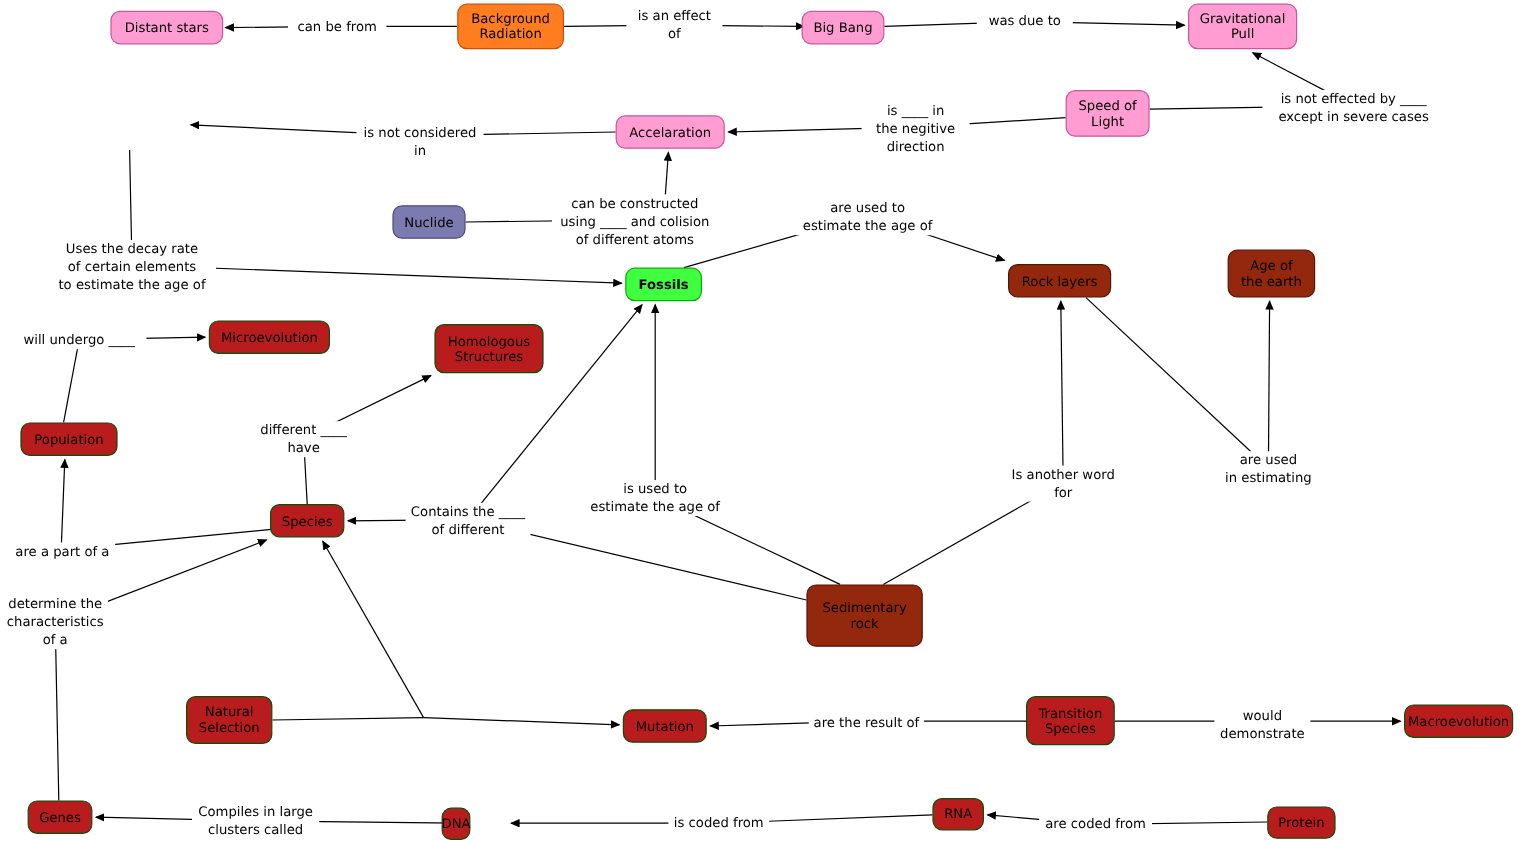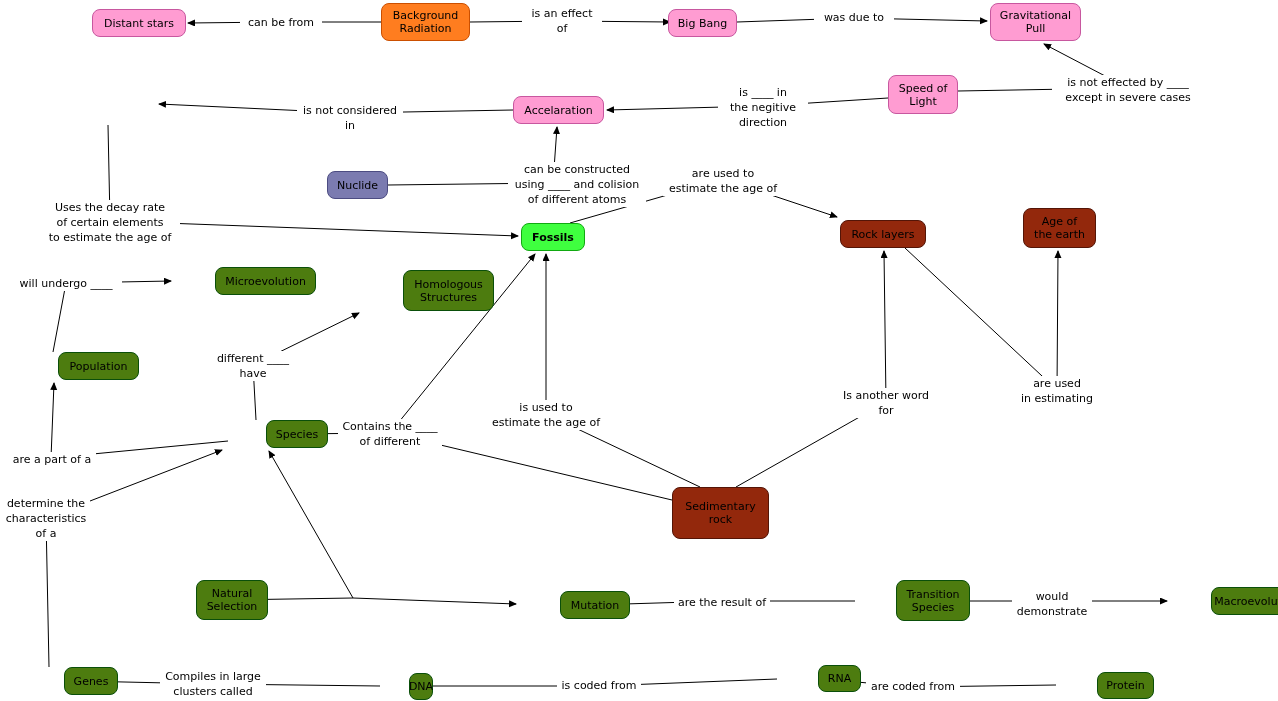--- a/index.html
+++ b/index.html
@@ -11,21 +11,21 @@
     position:absolute; z-index:3;
     display:flex; align-items:center; justify-content:center;
     text-align:center; font-size:11px; line-height:13px; color:#000;
     border-radius:8px; border:1px solid #000; white-space:pre-line;
   }
   .node.pink   { background:#ff9cd2; border-color:#c7579f; }
   .node.orange { background:#ff7d1f; border-color:#cb4f00; }
   .node.brown  { background:#93280c; border-color:#541507; }
   .node.slate  { background:#7b7bb0; border-color:#4c4c82; }
   .node.bgreen { background:#3fff3f; border-color:#11a911;font-weight:bold; }
-  .node.dgreen { background:#4d7c0f; border-color:#0a4f0a;margin-left:41px; }
+  .node.dgreen { background:#b91c1c; border-color:#0a4f0a; }
   .edge-label {
     position:absolute; z-index:2;
     font-size:11px; line-height:15px; color:#000; text-align:center;
     background:#ffffff; white-space:pre-line; padding:0 2px;
   }
 </style>
 </head>
 <body>
 
 <div class="canvas">
@@ -138,21 +138,21 @@
   <div class="edge-label" style="left:522px;top:6px;width:80px">is an effect
 of</div>
   <div class="edge-label" style="left:814px;top:10px;width:80px">was due to</div>
   <div class="edge-label" style="left:1052px;top:75px;width:152px">is not effected by ____
 except in severe cases</div>
   <div class="edge-label" style="left:718px;top:85px;width:90px">is ____ in
 the negitive
 direction</div>
   <div class="edge-label" style="left:297px;top:103px;width:106px">is not considered
 in</div>
-  <div class="edge-label" style="left:508px;top:162px;width:138px">can be constructed
+  <div class="edge-label" style="left:460px;top:162px;width:138px">can be constructed
 using ____ and colision
 of different atoms</div>
   <div class="edge-label" style="left:663px;top:166px;width:120px">are used to
 estimate the age of</div>
   <div class="edge-label" style="left:40px;top:200px;width:140px">Uses the decay rate
 of certain elements
 to estimate the age of</div>
   <div class="edge-label" style="left:10px;top:276px;width:112px">will undergo ____</div>
   <div class="edge-label" style="left:213px;top:351px;width:80px">different ____
 have</div>

